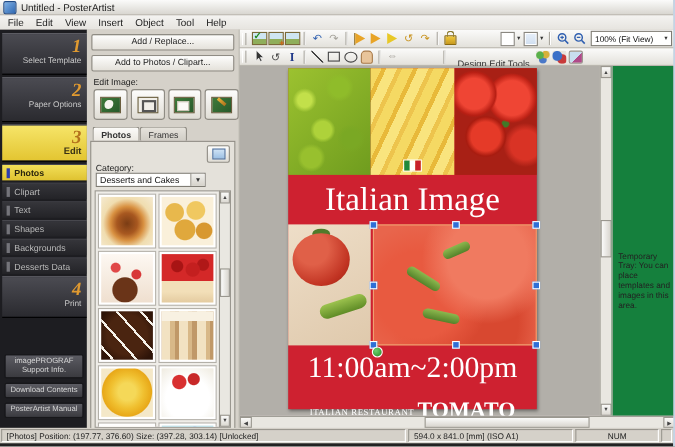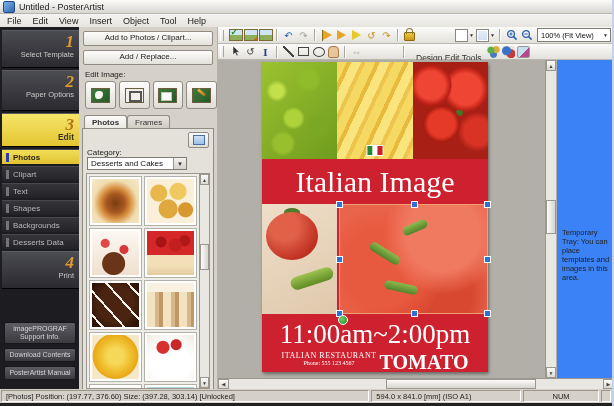--- a/index.html
+++ b/index.html
@@ -94,21 +94,21 @@
   .det2{background:radial-gradient(circle at 35% 40%,#3a70c8 0 4px,transparent 5px),radial-gradient(circle at 70% 65%,#c83a3a 0 4px,transparent 5px),#e8e5de;}
   .det3{background:linear-gradient(135deg,#c8dff0 0 55%,#b04a8a 55%),#e8e5de;border:1px solid #9a978f;box-sizing:border-box;}
   .serifI{font-family:"Liberation Serif",serif;font-weight:bold;font-size:11px;color:#223a8a;}
   .shape-rect{width:9px;height:7px;border:1px solid #444;}
   .shape-ellipse{width:10px;height:8px;border:1px solid #444;border-radius:50%;}
   .shape-line{width:11px;height:11px;background:linear-gradient(45deg,transparent 0 45%,#444 45% 55%,transparent 55%);}
   .hand{width:9px;height:10px;background:#e8c49a;border:1px solid #a87a4a;border-radius:4px 4px 2px 2px;}
   
   .work{position:relative;width:396px;height:318px;background:#b2afa9;}
   .vscroll{position:absolute;right:58px;top:0;width:11px;height:318px;background:#e9e7e1;border-left:1px solid #9a978f;box-sizing:border-box;}
-  .tray{position:absolute;right:0;top:0;width:58px;height:318px;background:#3b82f6;border-left:1px solid #b5b2aa;box-sizing:border-box;cursor:default;}
+  .tray{position:absolute;right:0;top:0;width:58px;height:318px;background:#15803d;border-left:1px solid #b5b2aa;box-sizing:border-box;cursor:default;}
   .tray .txt{margin:168px 4px 0 5px;font-size:7.5px;line-height:9px;color:#222;}
   .sbarrow{position:absolute;left:0;width:100%;height:11px;background:linear-gradient(#fbfbfa,#dcd9d2);border:1px solid #9a978f;box-sizing:border-box;font-size:5px;color:#444;display:flex;align-items:center;justify-content:center;cursor:pointer;}
   .vthumb{position:absolute;left:0;top:140px;width:100%;height:34px;background:linear-gradient(90deg,#fbfbfa,#d8d5ce);border:1px solid #9a978f;box-sizing:border-box;cursor:pointer;}
   .hscroll{position:relative;width:396px;height:11px;background:#e9e7e1;border-top:1px solid #9a978f;box-sizing:border-box;}
   .hbtn{position:absolute;top:0;width:11px;height:10px;background:linear-gradient(#fbfbfa,#dcd9d2);border:1px solid #9a978f;box-sizing:border-box;font-size:5px;color:#444;display:flex;align-items:center;justify-content:center;cursor:pointer;}
   .hthumb{position:absolute;left:168px;top:0;width:150px;height:10px;background:linear-gradient(#fbfbfa,#d8d5ce);border:1px solid #9a978f;box-sizing:border-box;cursor:pointer;}
   
   .poster{position:absolute;left:44px;top:2px;width:226px;height:310px;background:#ce2130;box-shadow:1px 2px 3px rgba(0,0,0,.4);}
   .prow1{display:flex;height:97px;}
   .pimg{height:100%;cursor:pointer;}
@@ -128,21 +128,21 @@
   .selimg .pep{position:absolute;width:34px;height:9px;border-radius:6px;background:linear-gradient(#8cb84e,#54822a);}
   .pep.p1{left:28px;top:44px;transform:rotate(32deg);}
   .pep.p2{left:62px;top:18px;transform:rotate(-24deg);width:26px;}
   .pep.p3{left:44px;top:78px;transform:rotate(12deg);}
   .hd{position:absolute;width:5px;height:5px;background:#2f6fd6;border:1px solid #fff;box-sizing:content-box;cursor:pointer;}
   .hd.tl{left:-4px;top:-4px}.hd.tc{left:50%;margin-left:-3px;top:-4px}.hd.tr{right:-4px;top:-4px}
   .hd.ml{left:-4px;top:50%;margin-top:-3px}.hd.mr{right:-4px;top:50%;margin-top:-3px}
   .hd.bl{left:-4px;bottom:-4px}.hd.bc{left:50%;margin-left:-3px;bottom:-4px}.hd.br{right:-4px;bottom:-4px}
   .rot{position:absolute;left:-2px;bottom:-12px;width:8px;height:8px;border-radius:50%;background:radial-gradient(circle at 35% 35%,#6fd06f,#1f8a1f);border:1px solid #fff;cursor:pointer;}
   .phours{height:33px;line-height:35px;text-align:center;color:#fff;font-family:"Liberation Serif",serif;font-size:27px;white-space:nowrap;margin-top:3px;}
-  .pbottom{display:flex;justify-content:center;align-items:flex-start;margin-top:1px;}
+  .pbottom{display:flex;justify-content:center;align-items:flex-end;margin-top:12px;}
   .pbl{text-align:center;margin-right:3px;}
   .pbl .rt{font-family:"Liberation Serif",serif;font-size:8px;letter-spacing:.5px;color:#fff;display:block;}
   .pbl .pn{font-family:"Liberation Serif",serif;font-size:6px;color:#fff;display:block;}
   .pbname{font-family:"Liberation Serif",serif;font-weight:bold;font-size:20px;color:#fff;}
   
   .statusbar{position:absolute;left:0;top:389px;width:100%;height:14px;background:#d5d1c9;display:flex;font-size:7.5px;color:#222;}
   .seg{border:1px solid;border-color:#9a978f #fff #fff #9a978f;margin:1px;display:flex;align-items:center;padding:0 4px;box-sizing:border-box;white-space:nowrap;overflow:hidden;}
   .seg1{width:369px}.seg2{width:150px}.seg3{width:76px;justify-content:center}.seg4{flex:1}
   .bstrip{position:absolute;left:0;top:403px;width:100%;height:3px;background:#222;}
 </style>
@@ -207,22 +207,22 @@
       <span class="num">4</span>
       <span class="lbl">Print</span>
     </div>
     <div class="spacer"></div>
     <div class="sbtn">imagePROGRAF Support Info.</div>
     <div class="sbtn">Download Contents</div>
     <div class="sbtn">PosterArtist Manual</div>
   </div>
 
   <div class="panelcol">
+    <div class="pbtn">Add / Replace...</div>
     <div class="pbtn">Add to Photos / Clipart...</div>
-    <div class="pbtn">Add / Replace...</div>
     <div class="elabel">Edit Image:</div>
     <div class="editrow">
       <div class="ebtn">
           <span class="mini cut"></span>
         </div>
       <div class="ebtn">
           <span class="mini crop"></span>
         </div>
       <div class="ebtn">
           <span class="mini frame"></span>

